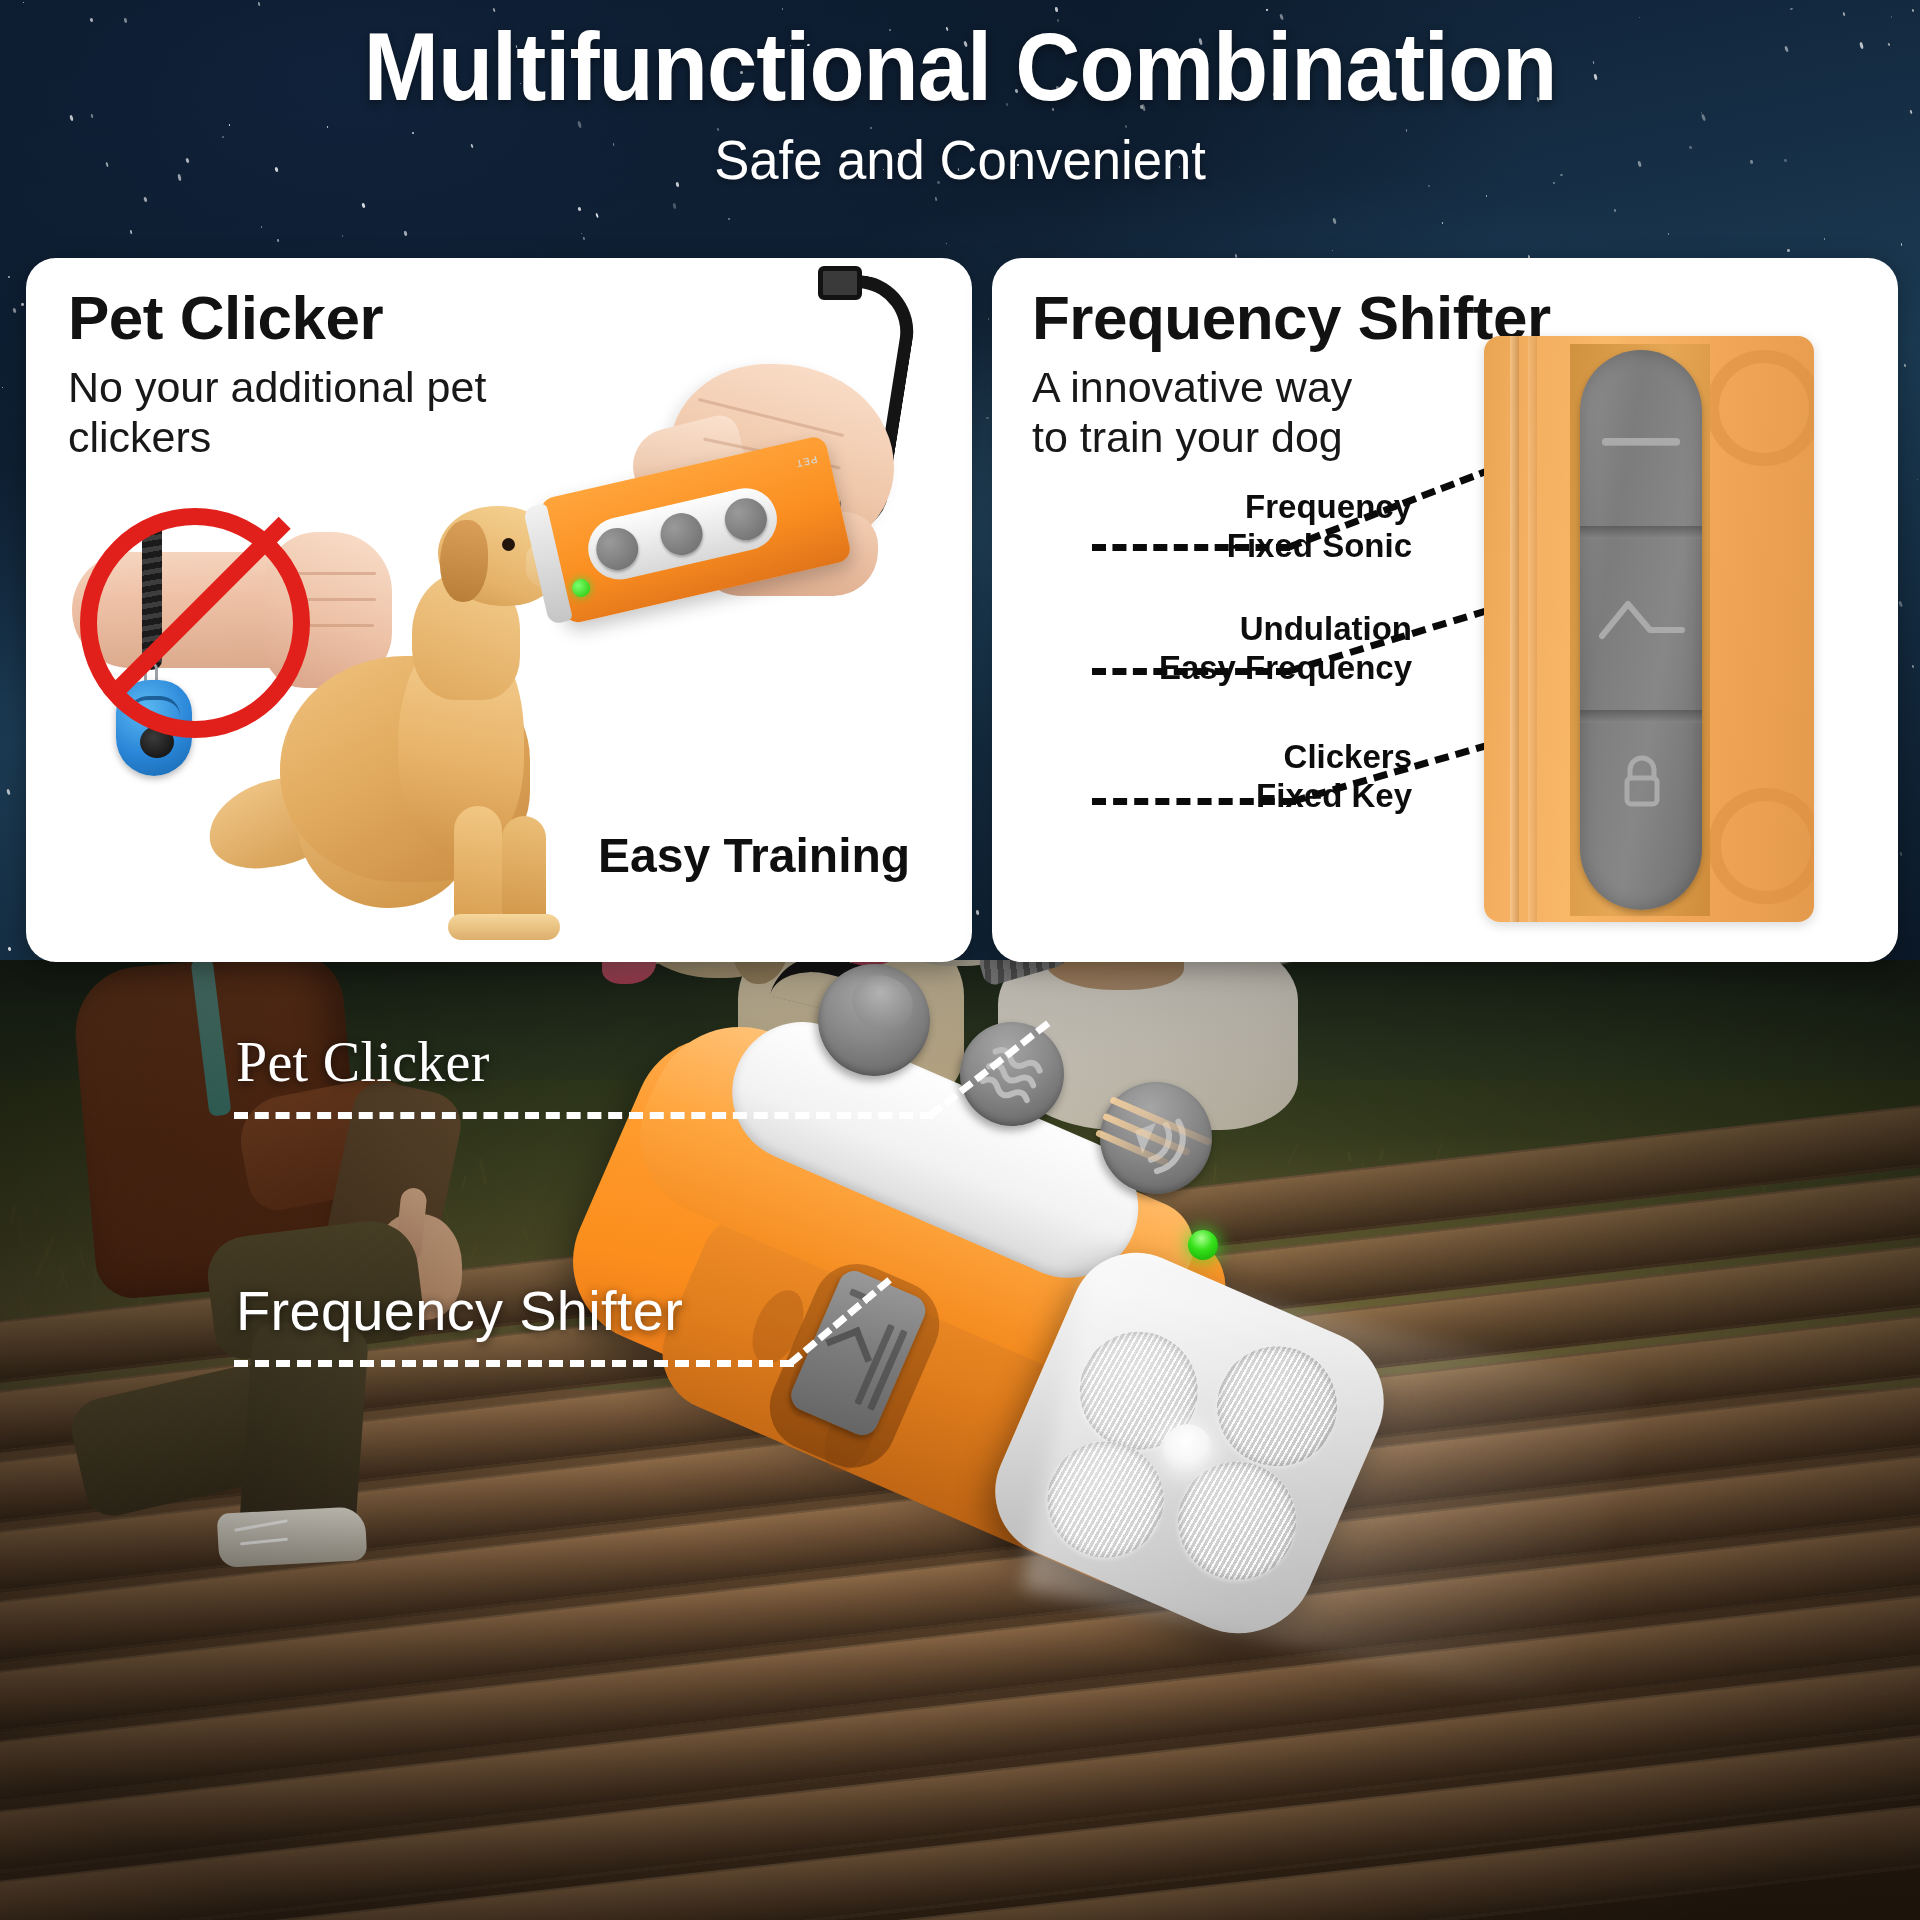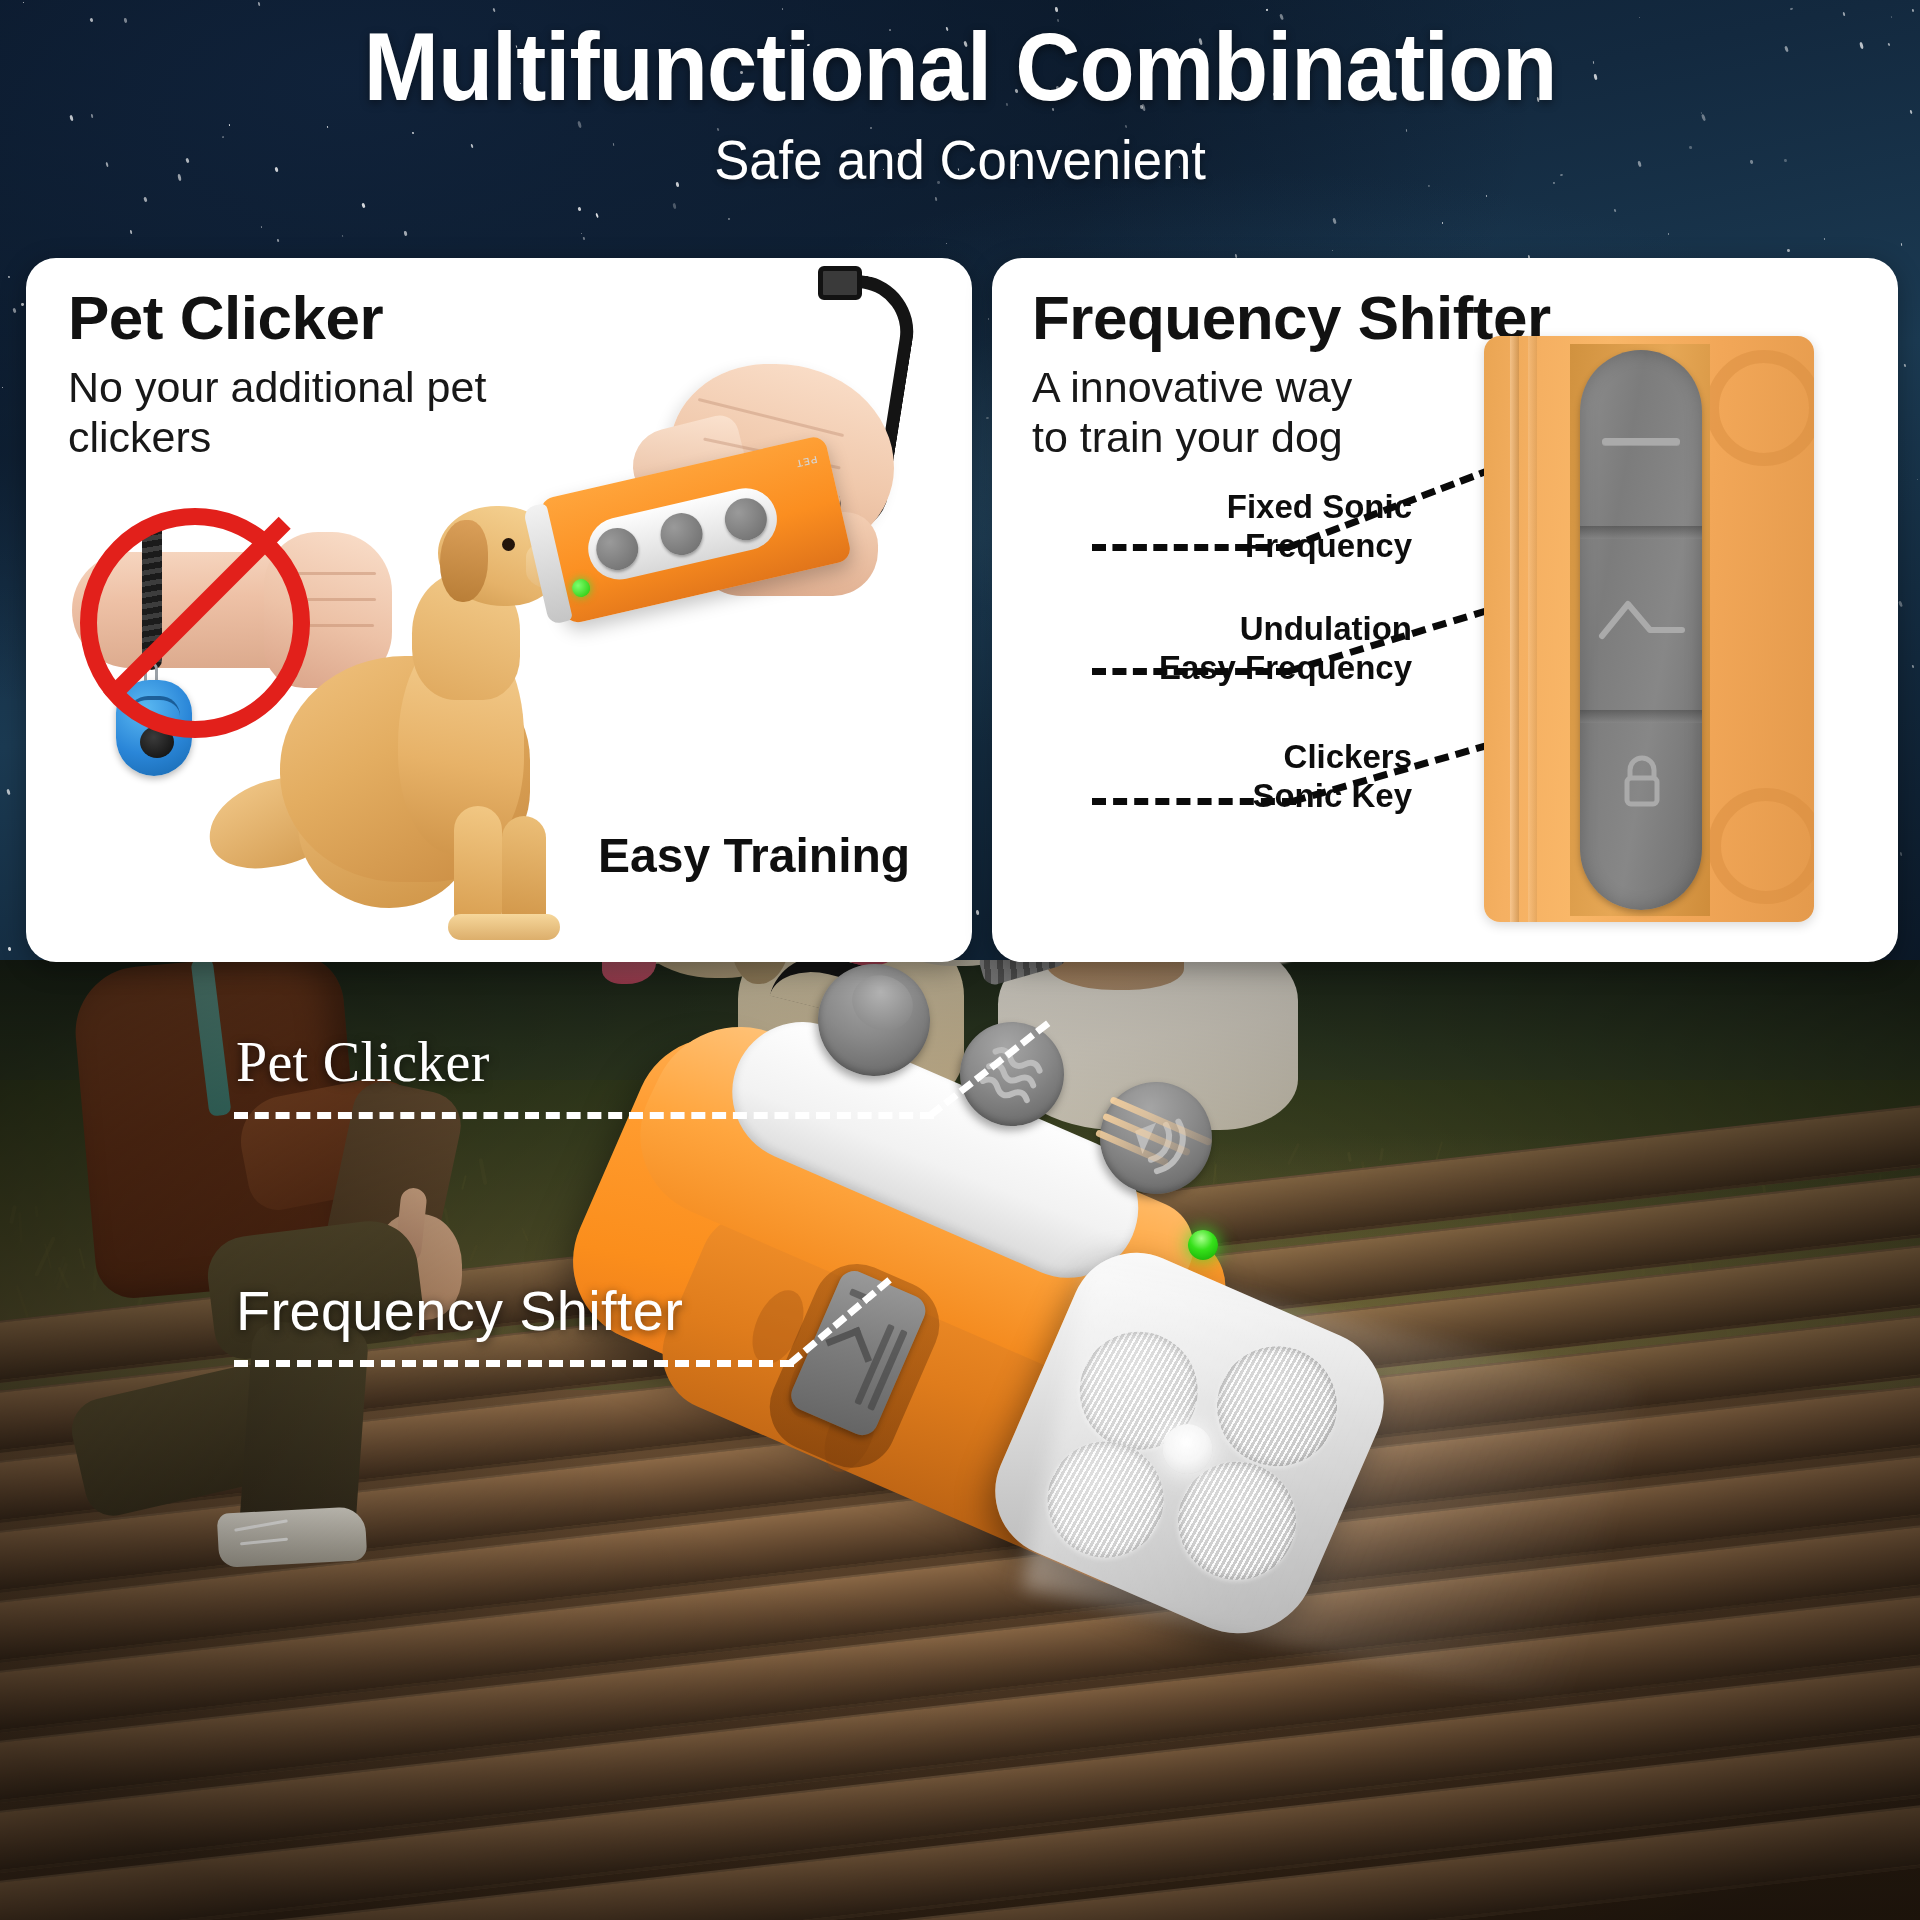--- a/index.html
+++ b/index.html
@@ -973,30 +973,30 @@
         <div>Easy Training</div>
       </div>
     </div>
 
     <div class="card card-right">
       <div class="card-h1 rc-title">Frequency Shifter</div>
       <div class="card-p rc-sub" style="width:360px;">A innovative way to train your dog</div>
 
       <div class="callouts">
         <div class="callout c1">
+          <div>Frequency</div>
           <div>Fixed Sonic</div>
-          <div>Frequency</div>
         </div>
         <div class="callout c2">
           <div>Undulation</div>
           <div>Easy Frequency</div>
         </div>
         <div class="callout c3">
           <div>Clickers</div>
-          <div>Sonic Key</div>
+          <div>Fixed Key</div>
         </div>
       </div>
 
       <div class="dash-line" style="left:100px; top:286px; width:198px;"></div>
       <div class="dash-diag" style="left:296px; top:286px; width:260px; transform:rotate(-21deg);"></div>
 
       <div class="dash-line" style="left:100px; top:410px; width:198px;"></div>
       <div class="dash-diag" style="left:296px; top:410px; width:252px; transform:rotate(-17deg);"></div>
 
       <div class="dash-line" style="left:100px; top:540px; width:204px;"></div>

